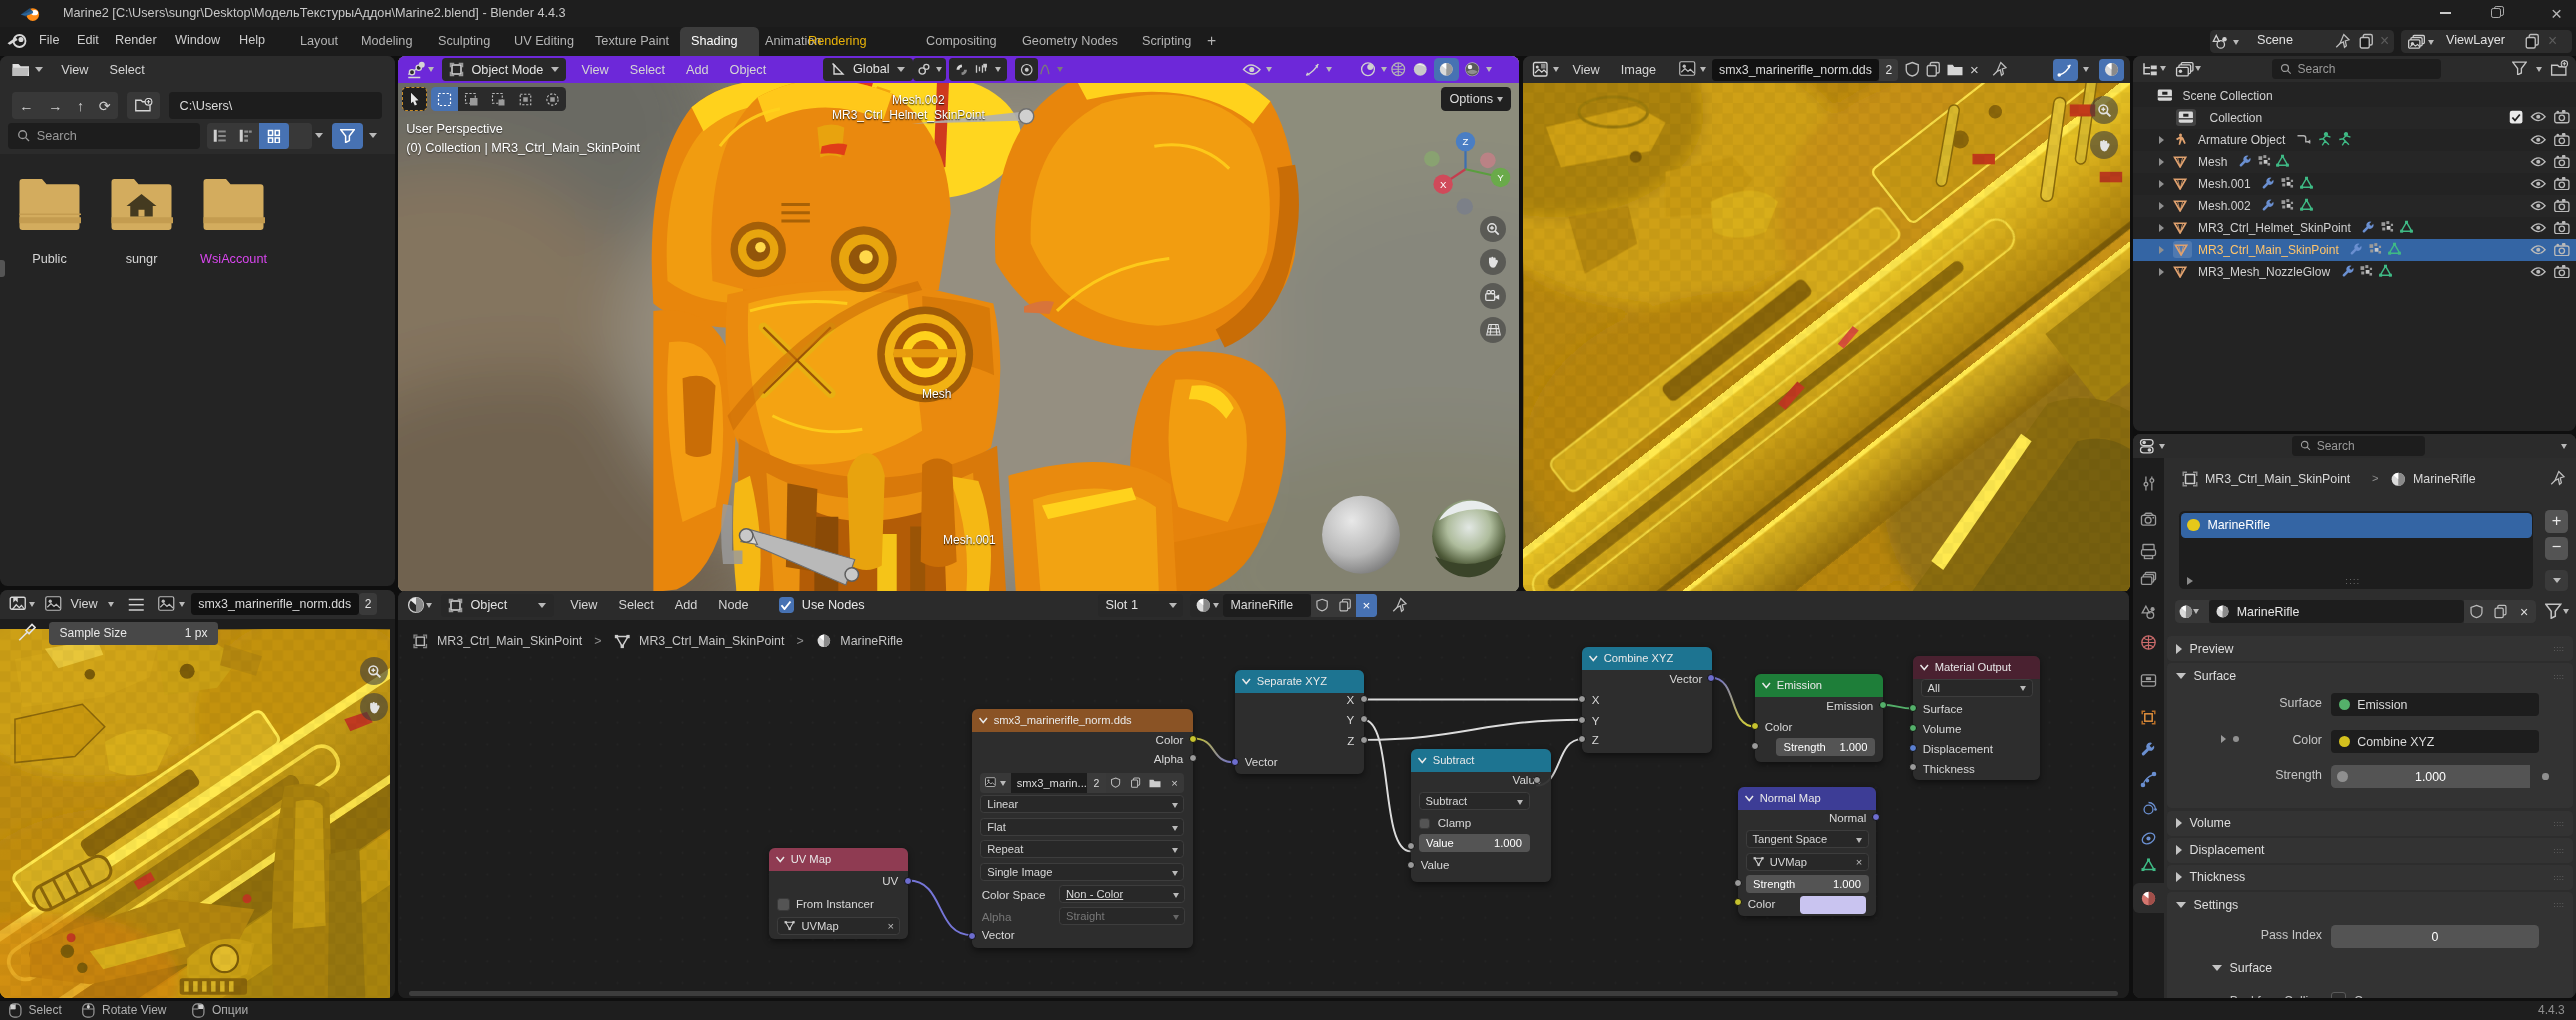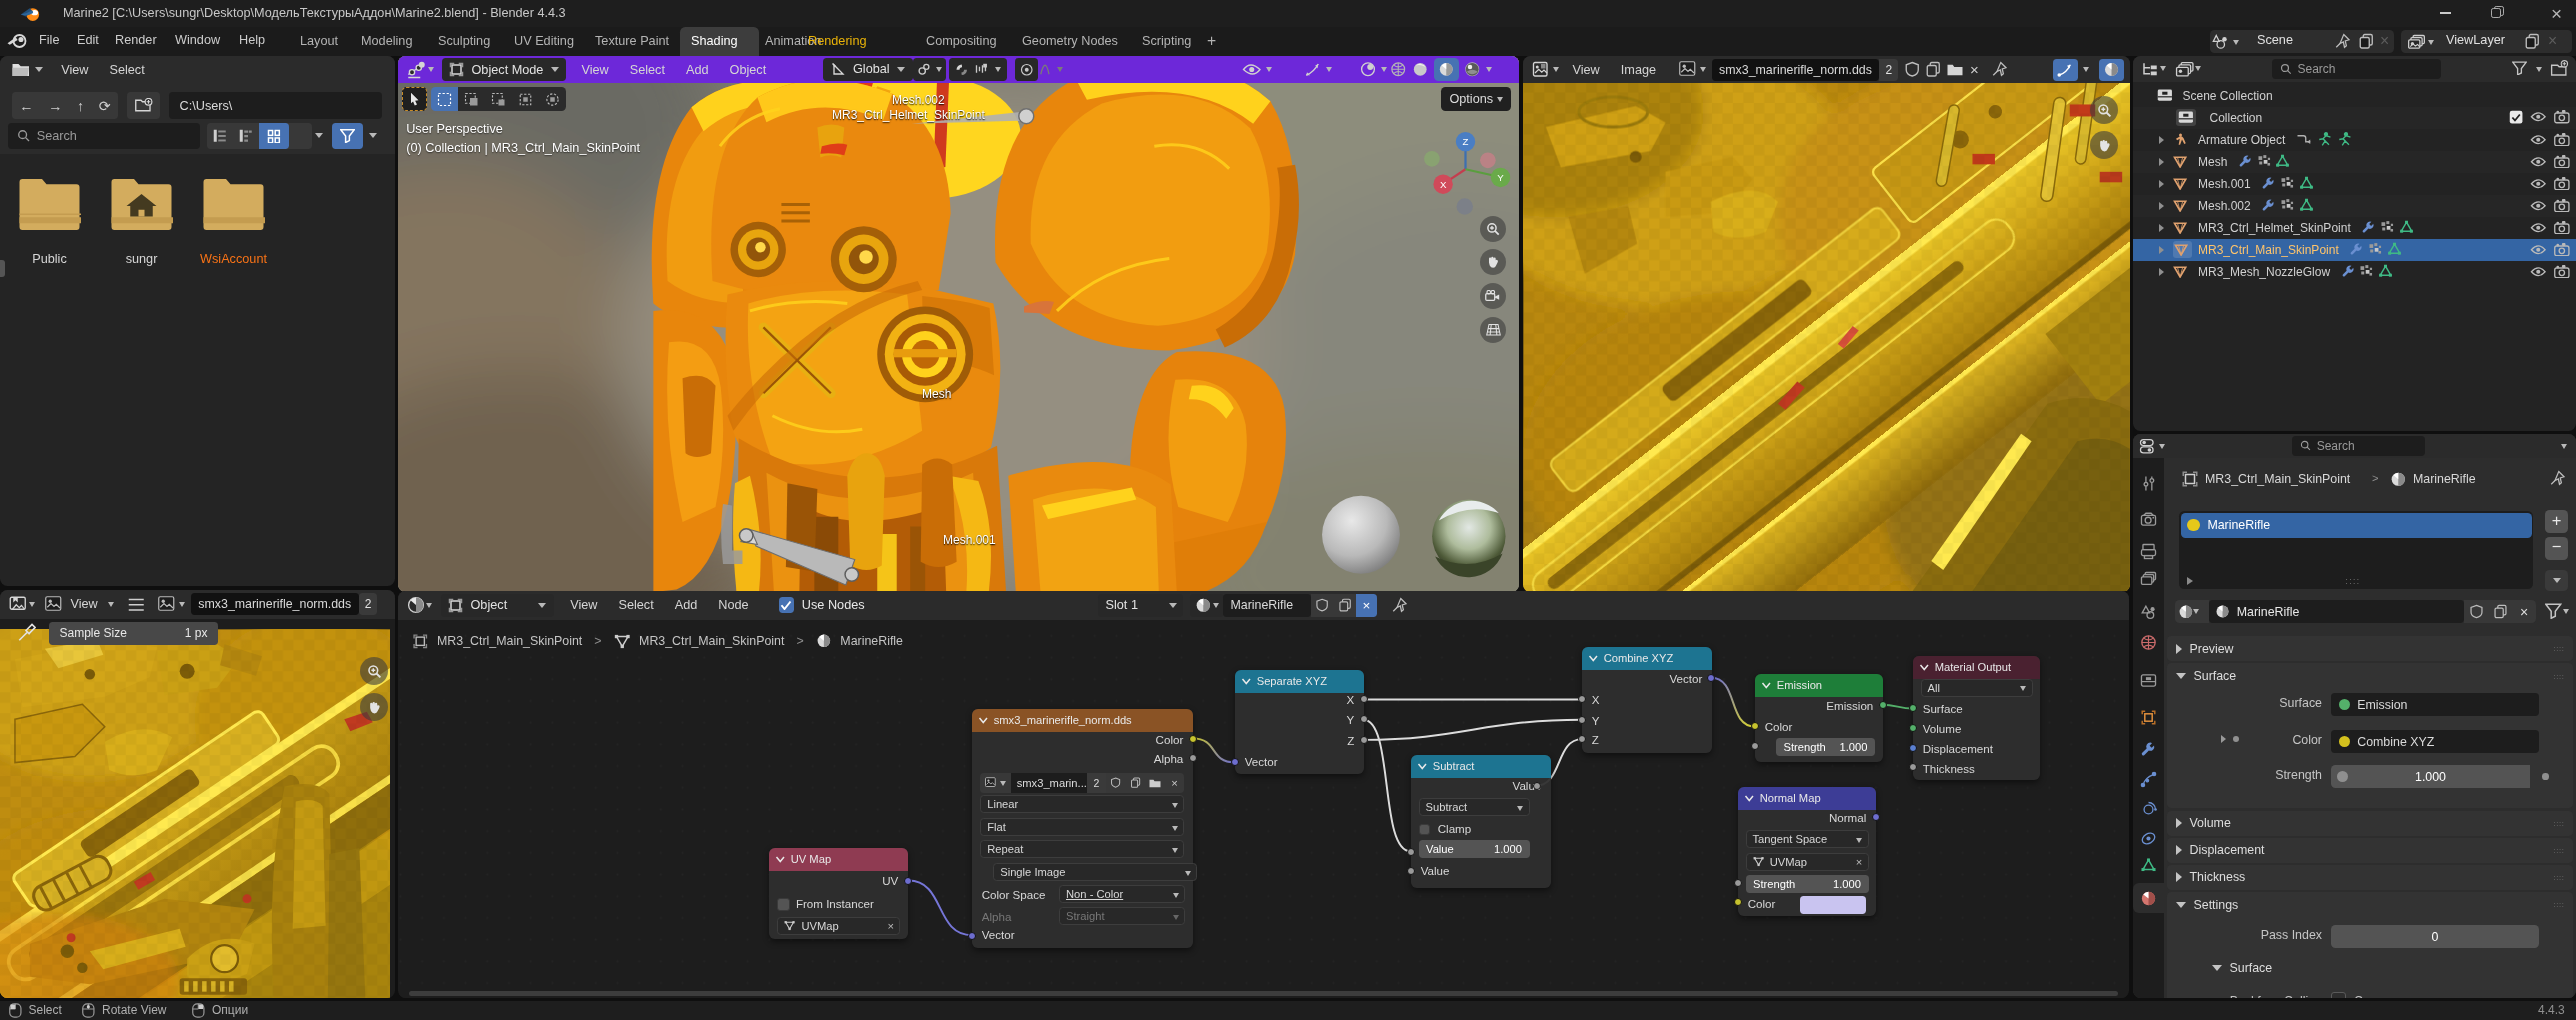--- a/index.html
+++ b/index.html
@@ -185,21 +185,21 @@
       <rect x="2" y="55" width="82" height="8" fill="#c49c50"></rect>
       <path d="M42 24 L62 40 h-5 v14 h-30 v-14 h-5z" fill="#443a20"></path>
       <rect x="38" y="45" width="8" height="9" fill="#d3ac5e"></rect>
     </svg>
   <svg class="abs" style="left:202px;top:120px" width="63" height="57" viewBox="0 0 84 76">
       <path d="M2 8 q0-4 4-4 h26 l6 7 h40 q4 0 4 4 v53 q0 4 -4 4 H6 q-4 0 -4-4z" fill="#d3ac5e"></path>
       <rect x="2" y="55" width="82" height="8" fill="#c49c50"></rect>
     </svg>
   <div class="abs" style="left:0px;top:196px;width:99px;text-align:center;color:#d6d6d6;font-size:12.7px">Public</div>
   <div class="abs" style="left:92px;top:196px;width:99px;text-align:center;color:#d6d6d6;font-size:12.7px">sungr</div>
-  <div class="abs" style="left:184px;top:196px;width:99px;text-align:center;color:#f97316;font-size:12.7px">WsiAccount</div>
+  <div class="abs" style="left:184px;top:196px;width:99px;text-align:center;color:#d946ef;font-size:12.7px">WsiAccount</div>
   <div class="abs" style="left:-3px;top:204px;width:7.5px;height:16.5px;background:#555;border-radius:3px"></div>
 </div>
 
 <div class="area" id="vp" style="left:398px;top:56px;width:1121px;height:536px;background:#87847a">
 <svg width="1121" height="536" viewBox="0 0 1497 715" style="position:absolute;left:0;top:0">
 <defs>
 <filter id="bgblur" x="-30%" y="-30%" width="160%" height="160%">
           <feGaussianBlur stdDeviation="45"></feGaussianBlur>
         </filter>
 <filter id="soft" x="-40%" y="-40%" width="180%" height="180%">
@@ -1472,21 +1472,21 @@
           <span style="background:#383838;width:20px;display:inline-flex;align-items:center;justify-content:center">
             <svg width="12" height="10.5" viewBox="0 0 24 20">
               <path d="M1 3 h8 l2 3 h12 v12 h-22z" fill="#ccc"></path>
             </svg>
           </span>
           <span style="background:#383838;border-radius:0 3.7px 3.7px 0;width:19.5px;display:inline-flex;align-items:center;justify-content:center;color:#ccc;font-size:11.2px">×</span>
         </div>
         <div class="ndrop abs" style="left:8.2px;top:86px;width:204px;">Linear<span class="chev" style="position:absolute;right:5.2px;top:6.7px;border-left-width:3.7px;border-right-width:3.7px;"></span></div>
         <div class="ndrop abs" style="left:8.2px;top:109px;width:204px;">Flat<span class="chev" style="position:absolute;right:5.2px;top:6.7px;border-left-width:3.7px;border-right-width:3.7px;"></span></div>
         <div class="ndrop abs" style="left:8.2px;top:131px;width:204px;">Repeat<span class="chev" style="position:absolute;right:5.2px;top:6.7px;border-left-width:3.7px;border-right-width:3.7px;"></span></div>
-        <div class="ndrop abs" style="left:8.2px;top:154px;width:204px;margin-left:13px;">Single Image<span class="chev" style="position:absolute;right:5.2px;top:6.7px;border-left-width:3.7px;border-right-width:3.7px;"></span></div>
+        <div class="ndrop abs" style="left:8.2px;top:154px;width:204px;">Single Image<span class="chev" style="position:absolute;right:5.2px;top:6.7px;border-left-width:3.7px;border-right-width:3.7px;"></span></div>
         <div class="abs" style="left:9.7px;top:179px;font-size:11.6px;color:#d8d8d8">Color Space</div>
         <div class="ndrop abs" style="left:87px;top:176px;width:126px;text-decoration:underline;">Non - Color<span class="chev" style="position:absolute;right:5.2px;top:6.7px;border-left-width:3.7px;border-right-width:3.7px;"></span></div>
         <div class="abs" style="left:9.7px;top:201px;font-size:11.6px;color:#777">Alpha</div>
         <div class="ndrop abs" style="left:87px;top:198px;width:126px;color:#777;">Straight<span class="chev" style="position:absolute;right:5.2px;top:6.7px;border-left-width:3.7px;border-right-width:3.7px;border-top-color:#666;"></span></div>
         <div class="abs" style="left:9.7px;top:219px;font-size:11.6px;color:#d8d8d8">Vector</div>
         <span class="sock" style="left:217px;top:26px;background:#c7c32e"></span>
         <span class="sock" style="left:217px;top:45px;background:#9a9a9a"></span>
         <span class="sock" style="left:-4.1px;top:223px;background:#6d6dcf"></span>
       </div>
       <div class="node" style="left:837px;top:79px;width:129px;height:104px">
@@ -1495,21 +1495,21 @@
           </svg>Separate XYZ</div>
         <div class="abs" style="right:9.7px;top:23px;font-size:11.6px;color:#d8d8d8">X</div>
         <div class="abs" style="right:9.7px;top:43px;font-size:11.6px;color:#d8d8d8">Y</div>
         <div class="abs" style="right:9.7px;top:64px;font-size:11.6px;color:#d8d8d8">Z</div>
         <div class="abs" style="left:9.7px;top:85px;font-size:11.6px;color:#d8d8d8">Vector</div>
         <span class="sock" style="left:125px;top:25px;background:#9a9a9a"></span>
         <span class="sock" style="left:125px;top:45px;background:#9a9a9a"></span>
         <span class="sock" style="left:125px;top:66px;background:#9a9a9a"></span>
         <span class="sock" style="left:-4.1px;top:88px;background:#6d6dcf"></span>
       </div>
-      <div class="node" style="left:1013px;top:164px;width:140px;height:133px">
+      <div class="node" style="left:1013px;top:158px;width:140px;height:133px">
         <div class="nhead" style="background:#1d7491"><svg width="10.5" height="10.5" viewBox="0 0 14 14" style="margin-right:5.2px">
             <path d="M2 4 l5 6 5-6" fill="none" stroke="#e8e8e8" stroke-width="2"></path>
           </svg>Subtract</div>
         <div class="abs" style="right:9.7px;top:24px;font-size:11.6px;color:#d8d8d8">Value</div>
         <div class="ndrop abs" style="left:7.5px;top:43px;width:111px;">Subtract<span class="chev" style="position:absolute;right:5.2px;top:6.7px;border-left-width:3.7px;border-right-width:3.7px;"></span></div>
         <div class="abs" style="left:7.5px;top:67px"><span class="cb" style="width:11.2px;height:11.2px"></span><span style="font-size:11.6px;color:#d8d8d8;vertical-align:2.2px;margin-left:8px">Clamp</span></div>
         <div class="nslider abs" style="left:7.5px;top:85px;width:111px;font-size:11.2px">
           <span style="position:absolute;left:7.5px">Value</span>
           <span style="position:absolute;right:7.5px">1.000</span>
         </div>

